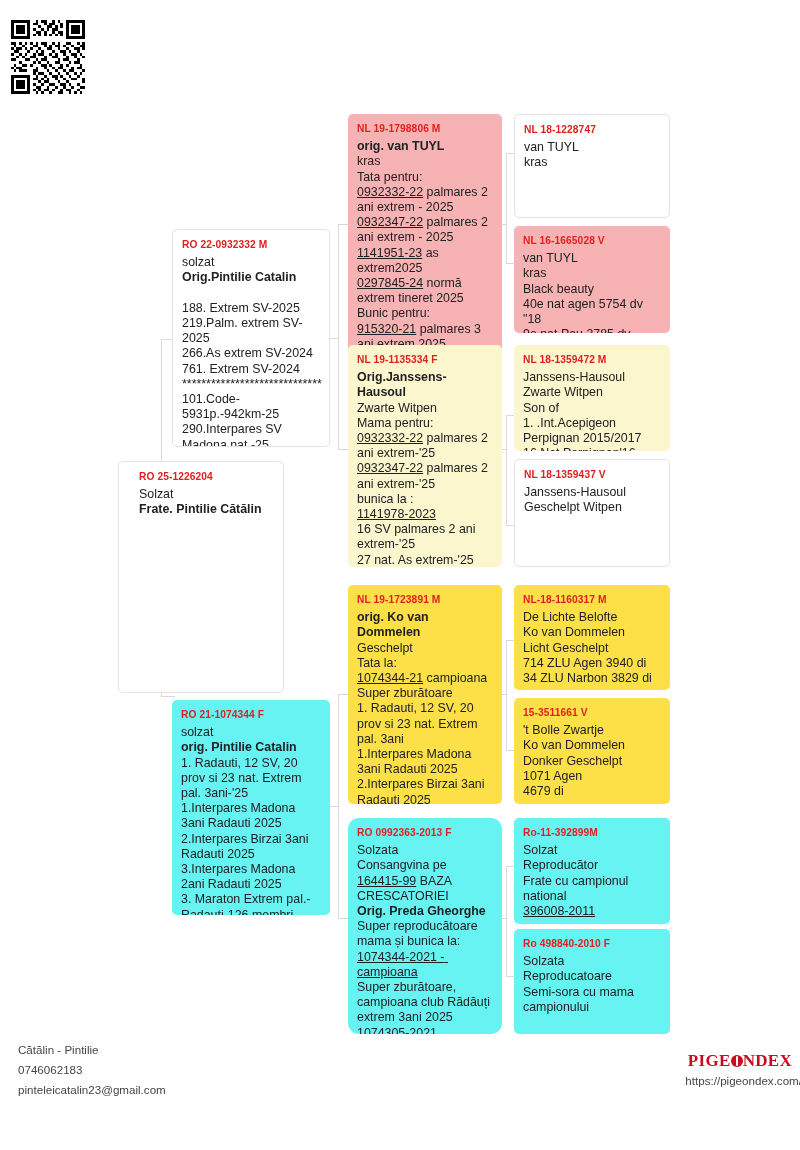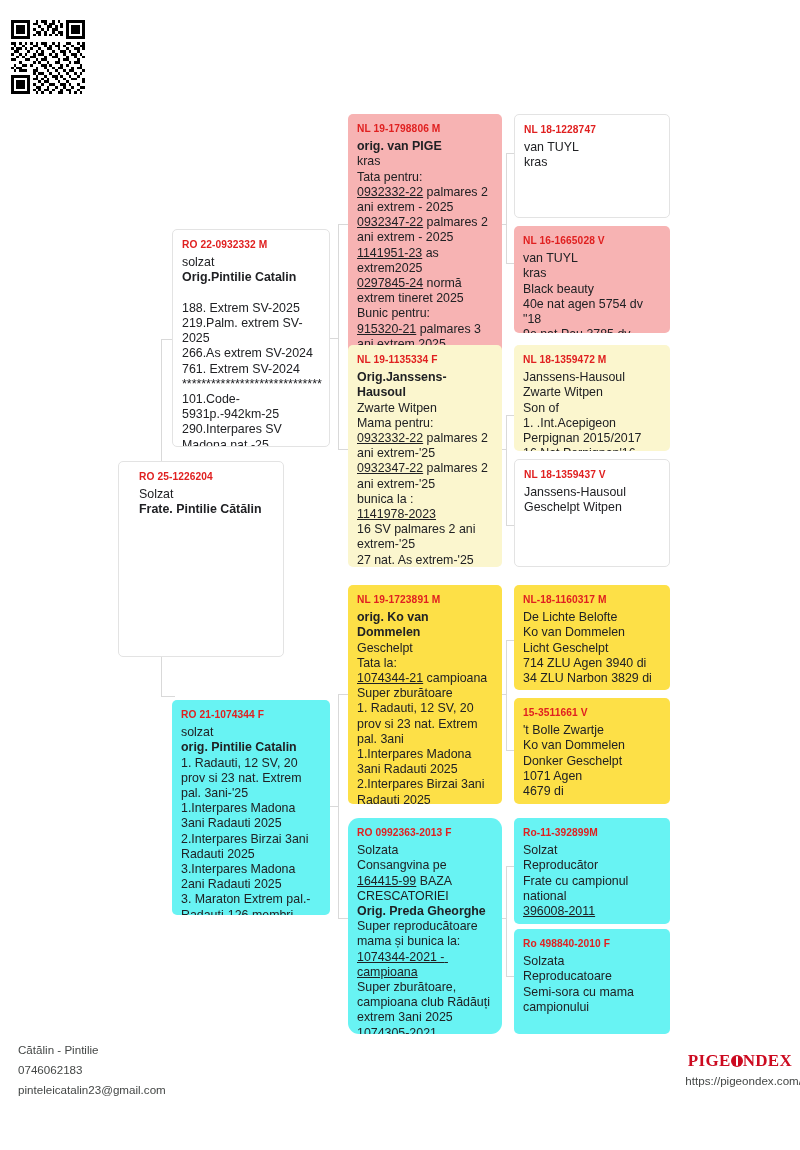--- a/index.html
+++ b/index.html
@@ -354,21 +354,21 @@
   <div class="ln lnv" style="left:506px; top:640px; height:110px;"></div>
   <div class="ln lnh" style="left:506px; top:640px; width:9px;"></div>
   <div class="ln lnh" style="left:506px; top:750px; width:9px;"></div>
   <div class="ln lnh" style="left:498px; top:694px; width:9px;"></div>
 
   <div class="ln lnv" style="left:506px; top:866px; height:110px;"></div>
   <div class="ln lnh" style="left:506px; top:866px; width:9px;"></div>
   <div class="ln lnh" style="left:506px; top:976px; width:9px;"></div>
   <div class="ln lnh" style="left:498px; top:918px; width:9px;"></div>
 
-  <div class="card c-white gen0" style="top:461px; height:196px;padding-left:20px;">
+  <div class="card c-white gen0" style="top:461px; height:232px;padding-left:20px;">
     <span class="ring">RO 25-1226204</span>
     <span class="body">Solzat
 <b>Frate. Pintilie Cătălin</b></span>
   </div>
 
   <div class="card c-white gen1" style="top:229px; height:218px;">
     <span class="ring">RO 22-0932332 M</span>
     <span class="body">solzat
 <b>Orig.Pintilie Catalin</b>
 
@@ -389,21 +389,21 @@
 1. Radauti, 12 SV, 20 prov si 23 nat. Extrem pal. 3ani-'25
 1.Interpares Madona 3ani Radauti 2025
 2.Interpares Birzai 3ani Radauti 2025
 3.Interpares Madona 2ani Radauti 2025
 3. Maraton Extrem pal.-Radauti-126 membri -2024
 4. AS Maraton Extrem</span>
   </div>
 
   <div class="card c-pink gen2" style="top:114px; height:274px;">
     <span class="ring">NL 19-1798806 M</span>
-    <span class="body"><b>orig. van PIGE</b>
+    <span class="body"><b>orig. van TUYL</b>
 kras
 Tata pentru:
 <u>0932332-22</u> palmares 2 ani extrem - 2025
 <u>0932347-22</u> palmares 2 ani extrem - 2025
 <u>1141951-23</u> as extrem2025
 <u>0297845-24</u> normă extrem tineret 2025
 Bunic pentru:
 <u>915320-21</u> palmares 3 ani extrem 2025</span>
   </div>
 

